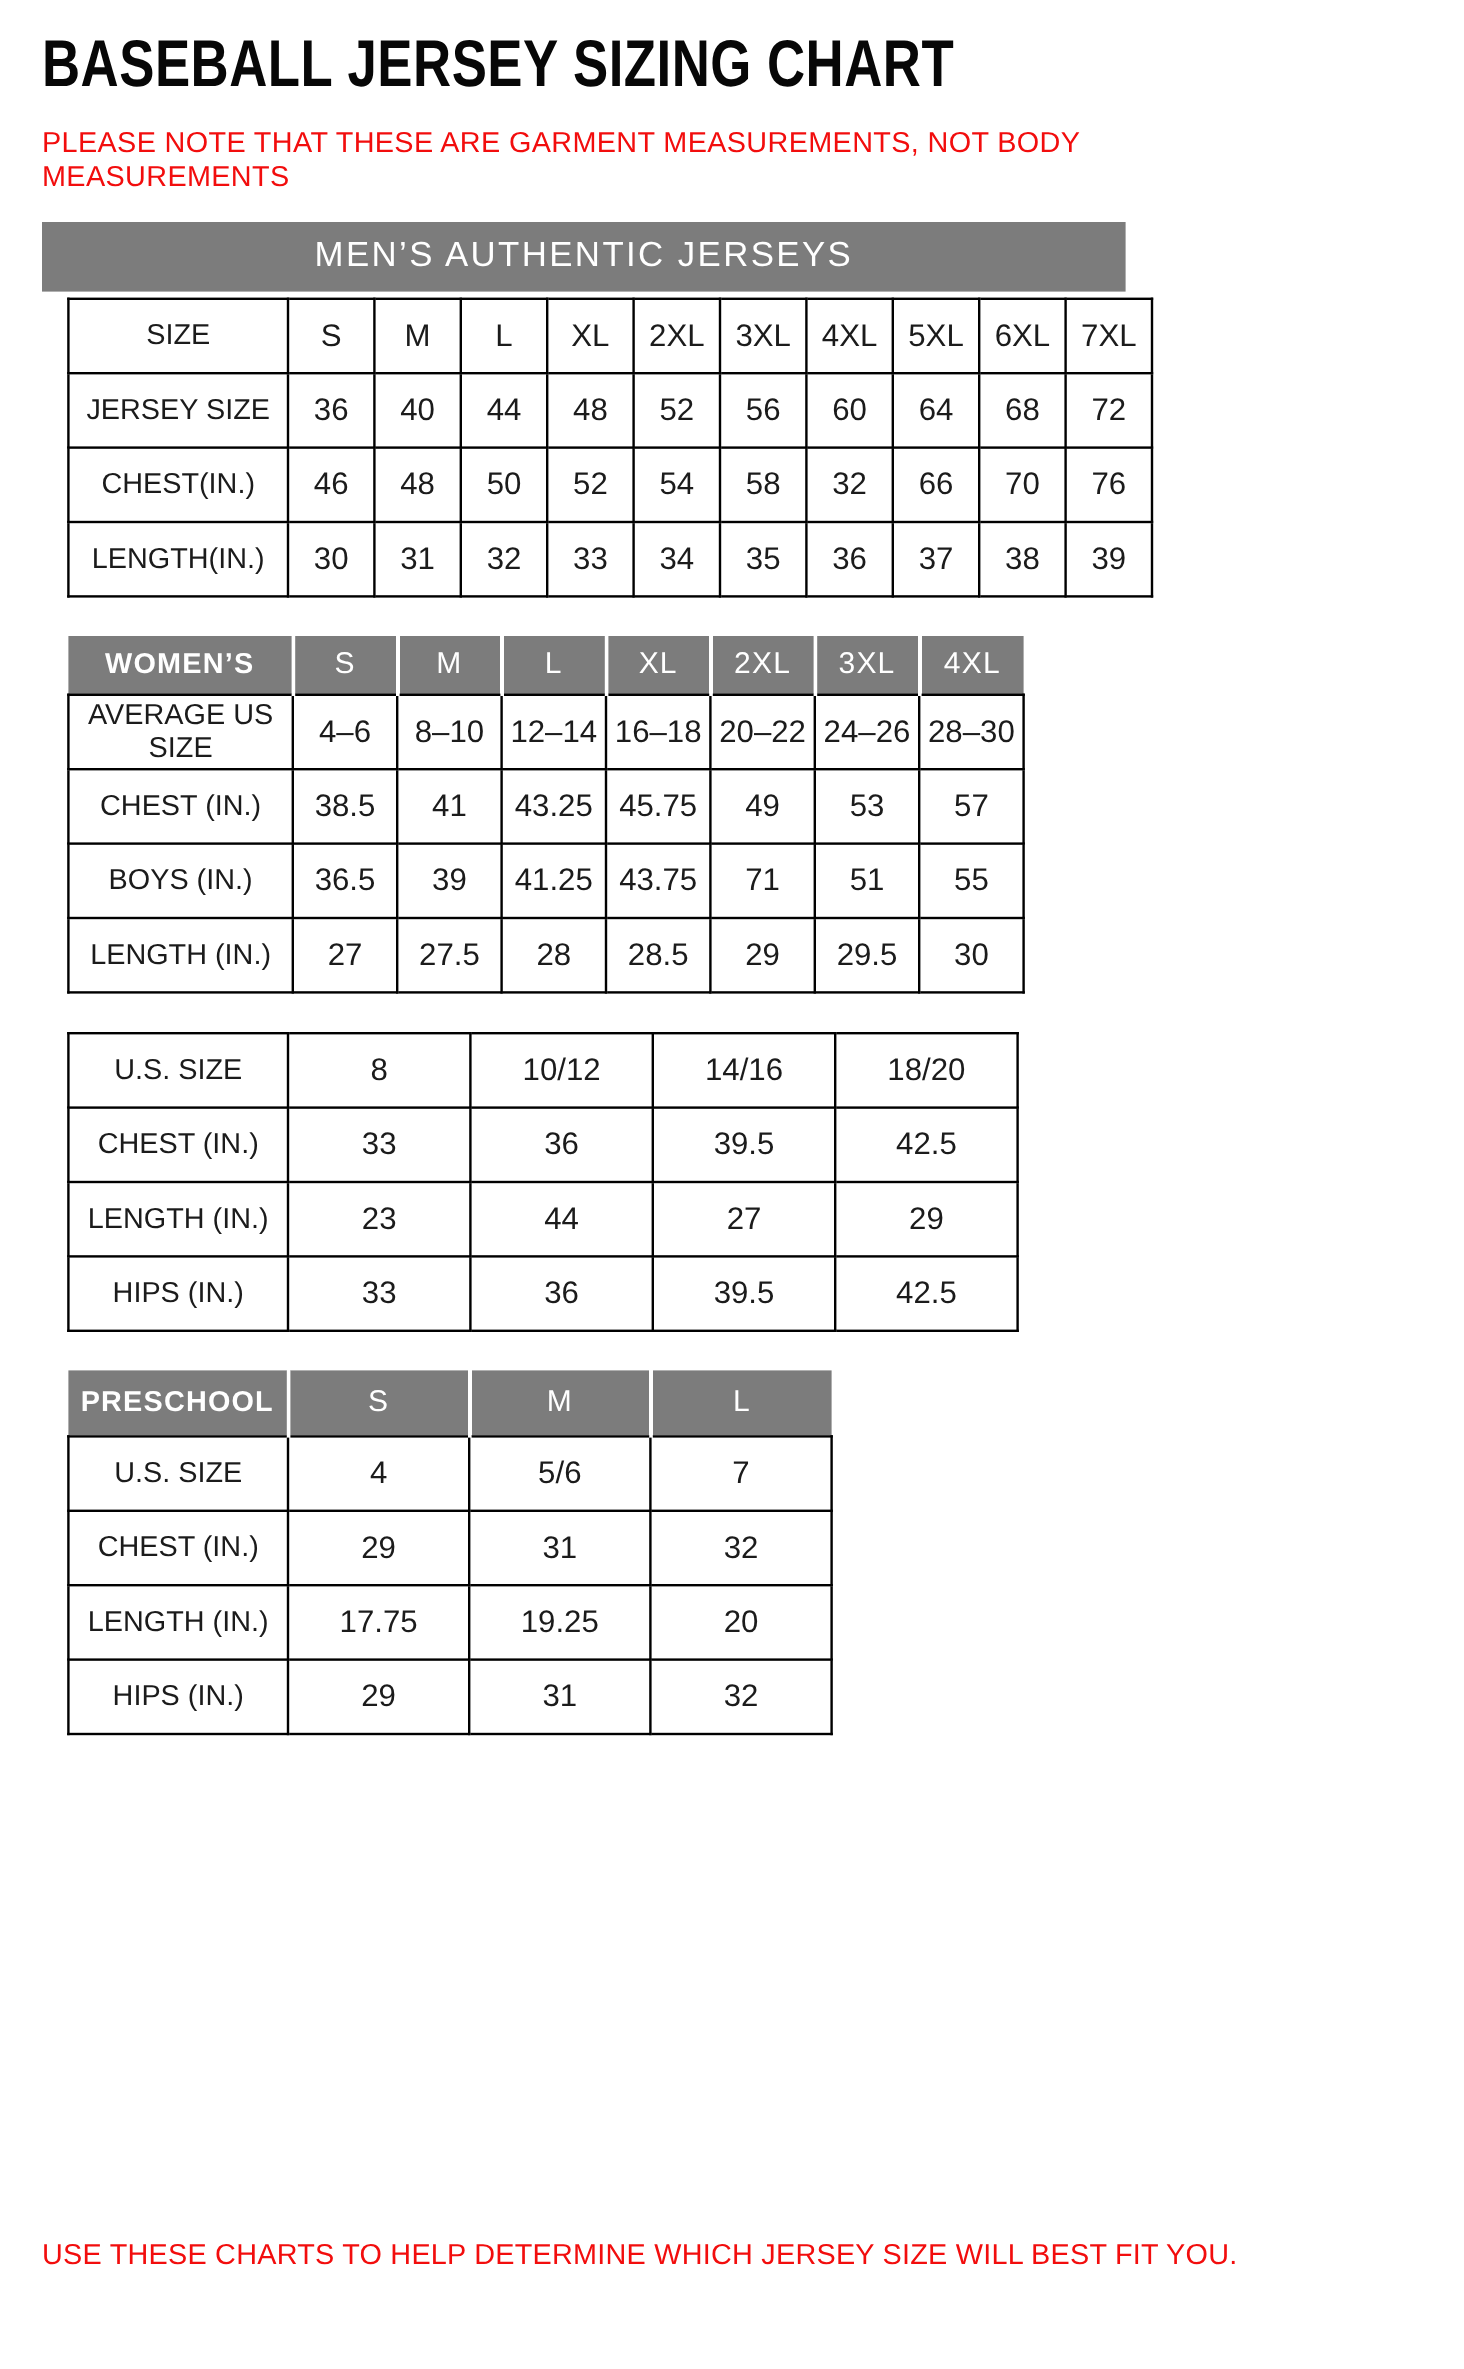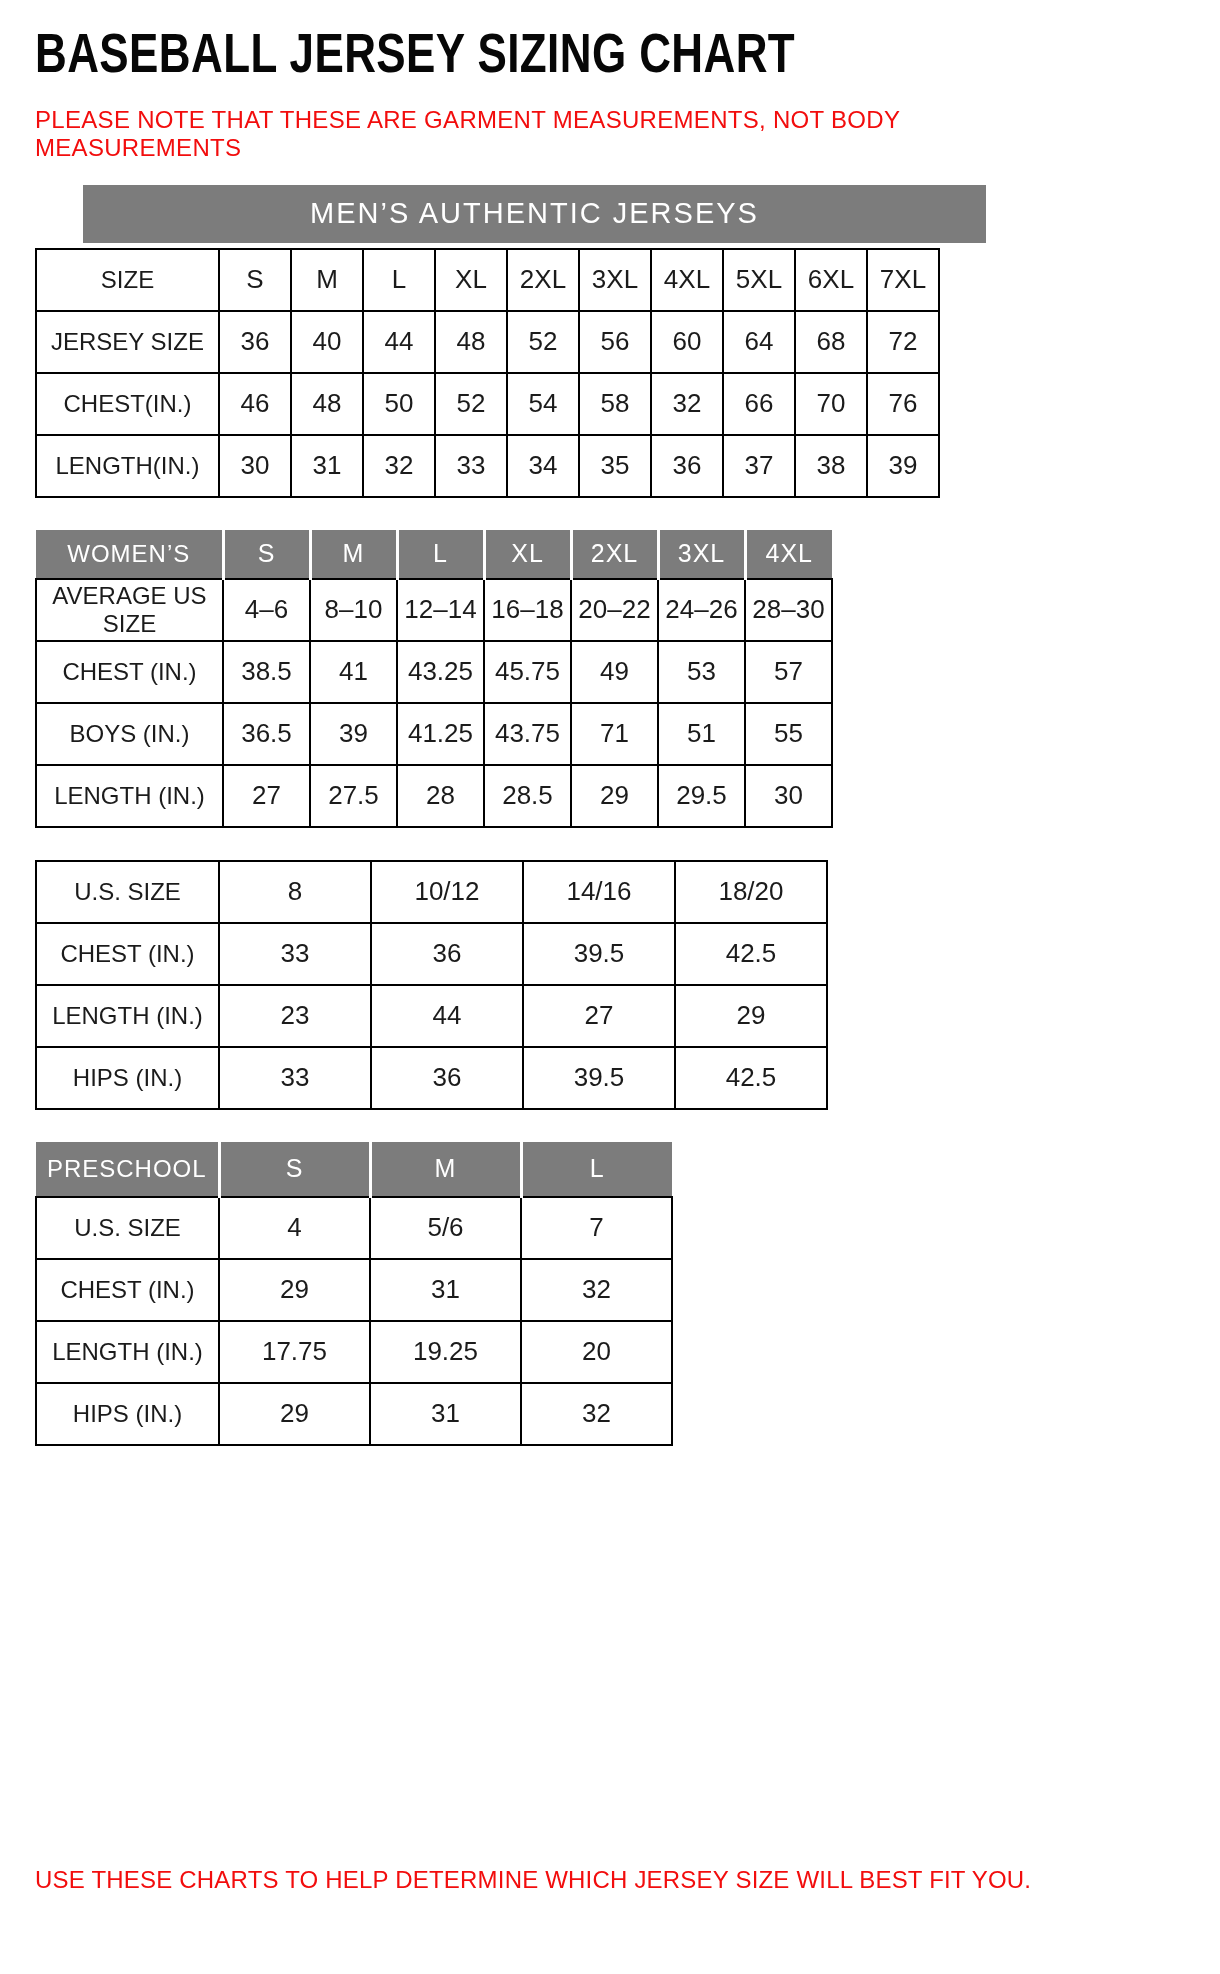--- a/index.html
+++ b/index.html
@@ -51,25 +51,24 @@
     width: 903px;
     height: 58px;
     background: var(--header-gray, #7c7c7c);
     color: #ffffff;
     display: flex;
     align-items: center;
     justify-content: center;
     font-size: 29px;
     letter-spacing: 2px;
     margin-bottom: 5px;
-    margin-left: 48px;
-  }
-
-  
-  .grid { border-collapse: collapse; table-layout: fixed; }
+  }
+
+  
+  .grid { border-collapse: collapse; table-layout: fixed; margin-left: 21px; }
   .grid td {
     border: 2px solid var(--grid-black, #000000);
     text-align: center;
     vertical-align: middle;
     font-size: 26px;
     height: 60px;
     padding: 0 2px;
     color: #1b1b1b;
     overflow: hidden;
   }
@@ -77,21 +76,21 @@
 
   
   tr.gray-head td {
     background: var(--header-gray, #7c7c7c);
     color: #ffffff;
     border: none;
     font-size: 25px;
     height: 48px;
     letter-spacing: 1px;
   }
-  tr.gray-head td.c0 { font-size: 24px; }
+  tr.gray-head td.c0 { font-size: 24px; font-weight: bold; }
   tr.gray-head td + td { border-left: 3px solid #ffffff; }
   .boys-grid tr.gray-head td, .preschool-grid tr.gray-head td { height: 54px; }
 
   
   .mens-grid { width: 903px; }
   .mens-grid col.col-label { width: 183px; }
   .mens-grid col.col-size  { width: 72px; }
 
   .womens-grid { width: 796px; }
   .womens-grid col.col-label { width: 187px; }

